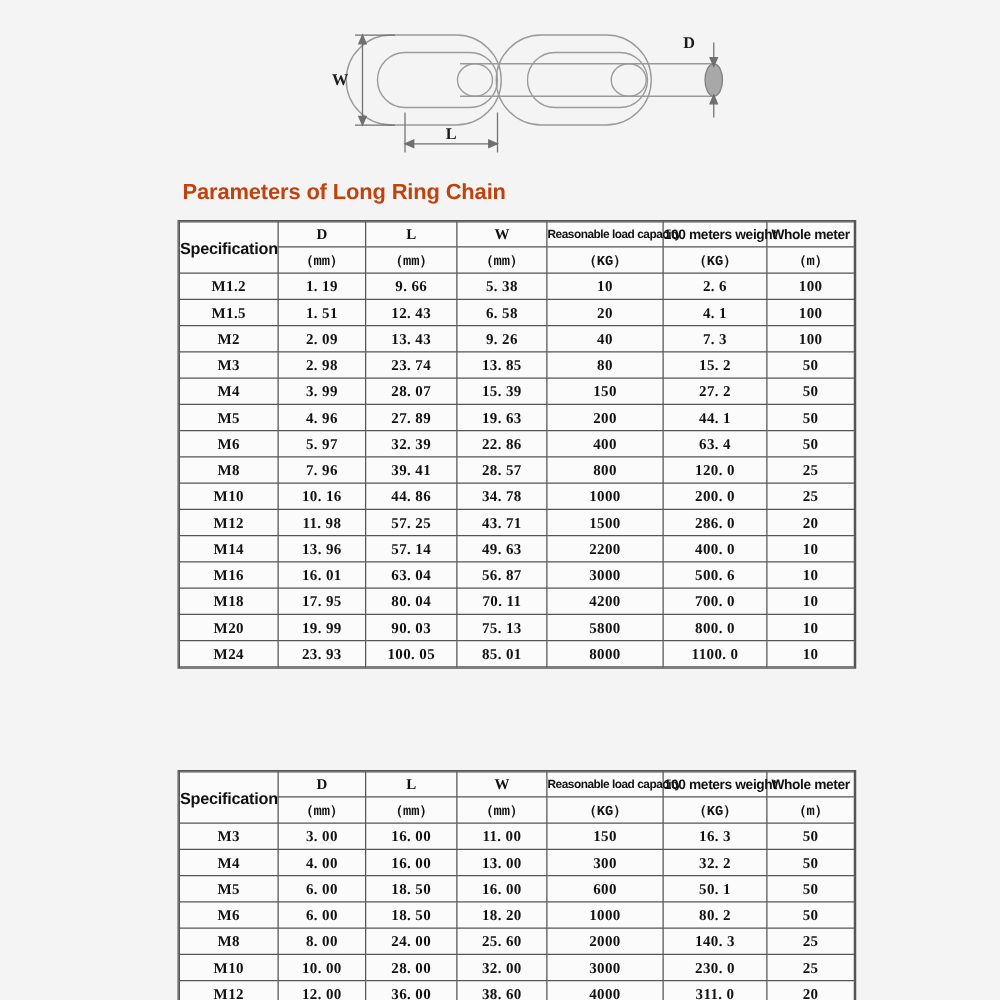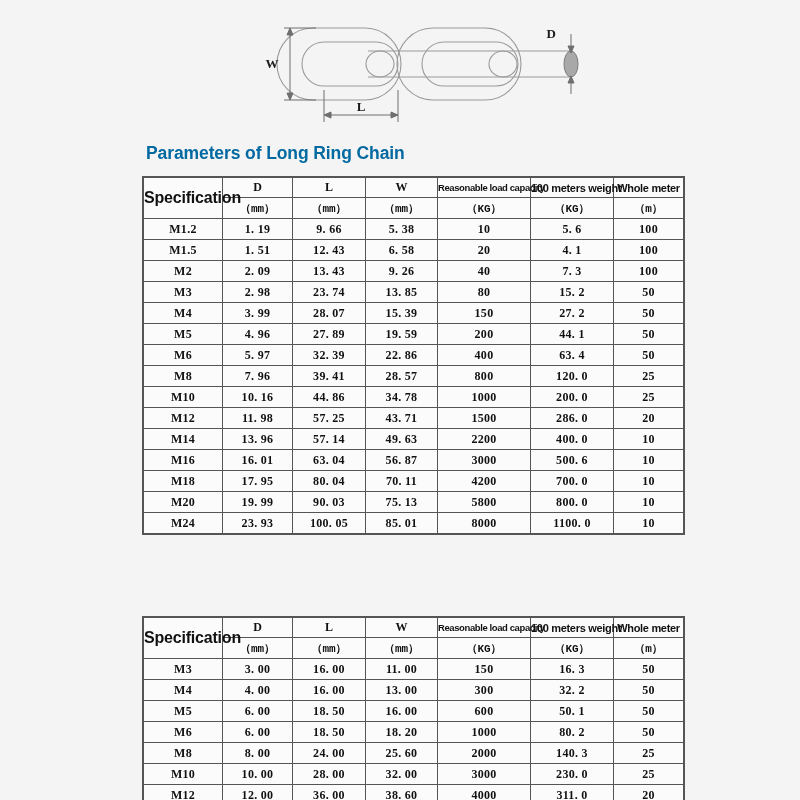--- a/index.html
+++ b/index.html
@@ -24,21 +24,21 @@
     height: 120px;
   }
   .diagram-wrap svg { display: block; }
 
   
   .section-title {
     position: absolute;
     left: 146px;
     font-size: 17.5px;
     font-weight: bold;
-    color: #0369a1;
+    color: #c2410c;
     letter-spacing: -0.1px;
     white-space: nowrap;
   }
   #title-long  { top: 143px; }
   #title-short { top: 615px; }
 
   
   .spec-table {
     position: absolute;
     left: 143px;
@@ -79,21 +79,21 @@
     white-space: nowrap;
   }
   .spec-table thead th.cap-sans {
     font-family: "Liberation Sans", sans-serif;
     font-size: 11px;
     letter-spacing: -0.3px;
     white-space: nowrap;
   }
   .spec-table thead th.spec-head {
     font-family: "Liberation Sans", sans-serif;
-    font-size: 16px;
+    font-size: 13px;
     letter-spacing: -0.2px;
   }
   .spec-table thead th.unit {
     height: 20px;
     font-size: 11px;
     font-family: Liberation Mono, monospace;
   }
 
   .spec-table tbody td {
     height: 20px;
@@ -194,21 +194,21 @@
       <th class="unit">（m）</th>
     </tr>
   </thead>
   <tbody>
       <tr>
         <td>M1.2</td>
         <td>1. 19</td>
         <td>9. 66</td>
         <td>5. 38</td>
         <td>10</td>
-        <td>5. 6</td>
+        <td>2. 6</td>
         <td>100</td>
       </tr>
       <tr>
         <td>M1.5</td>
         <td>1. 51</td>
         <td>12. 43</td>
         <td>6. 58</td>
         <td>20</td>
         <td>4. 1</td>
         <td>100</td>
@@ -237,21 +237,21 @@
         <td>28. 07</td>
         <td>15. 39</td>
         <td>150</td>
         <td>27. 2</td>
         <td>50</td>
       </tr>
       <tr>
         <td>M5</td>
         <td>4. 96</td>
         <td>27. 89</td>
-        <td>19. 59</td>
+        <td>19. 63</td>
         <td>200</td>
         <td>44. 1</td>
         <td>50</td>
       </tr>
       <tr>
         <td>M6</td>
         <td>5. 97</td>
         <td>32. 39</td>
         <td>22. 86</td>
         <td>400</td>

